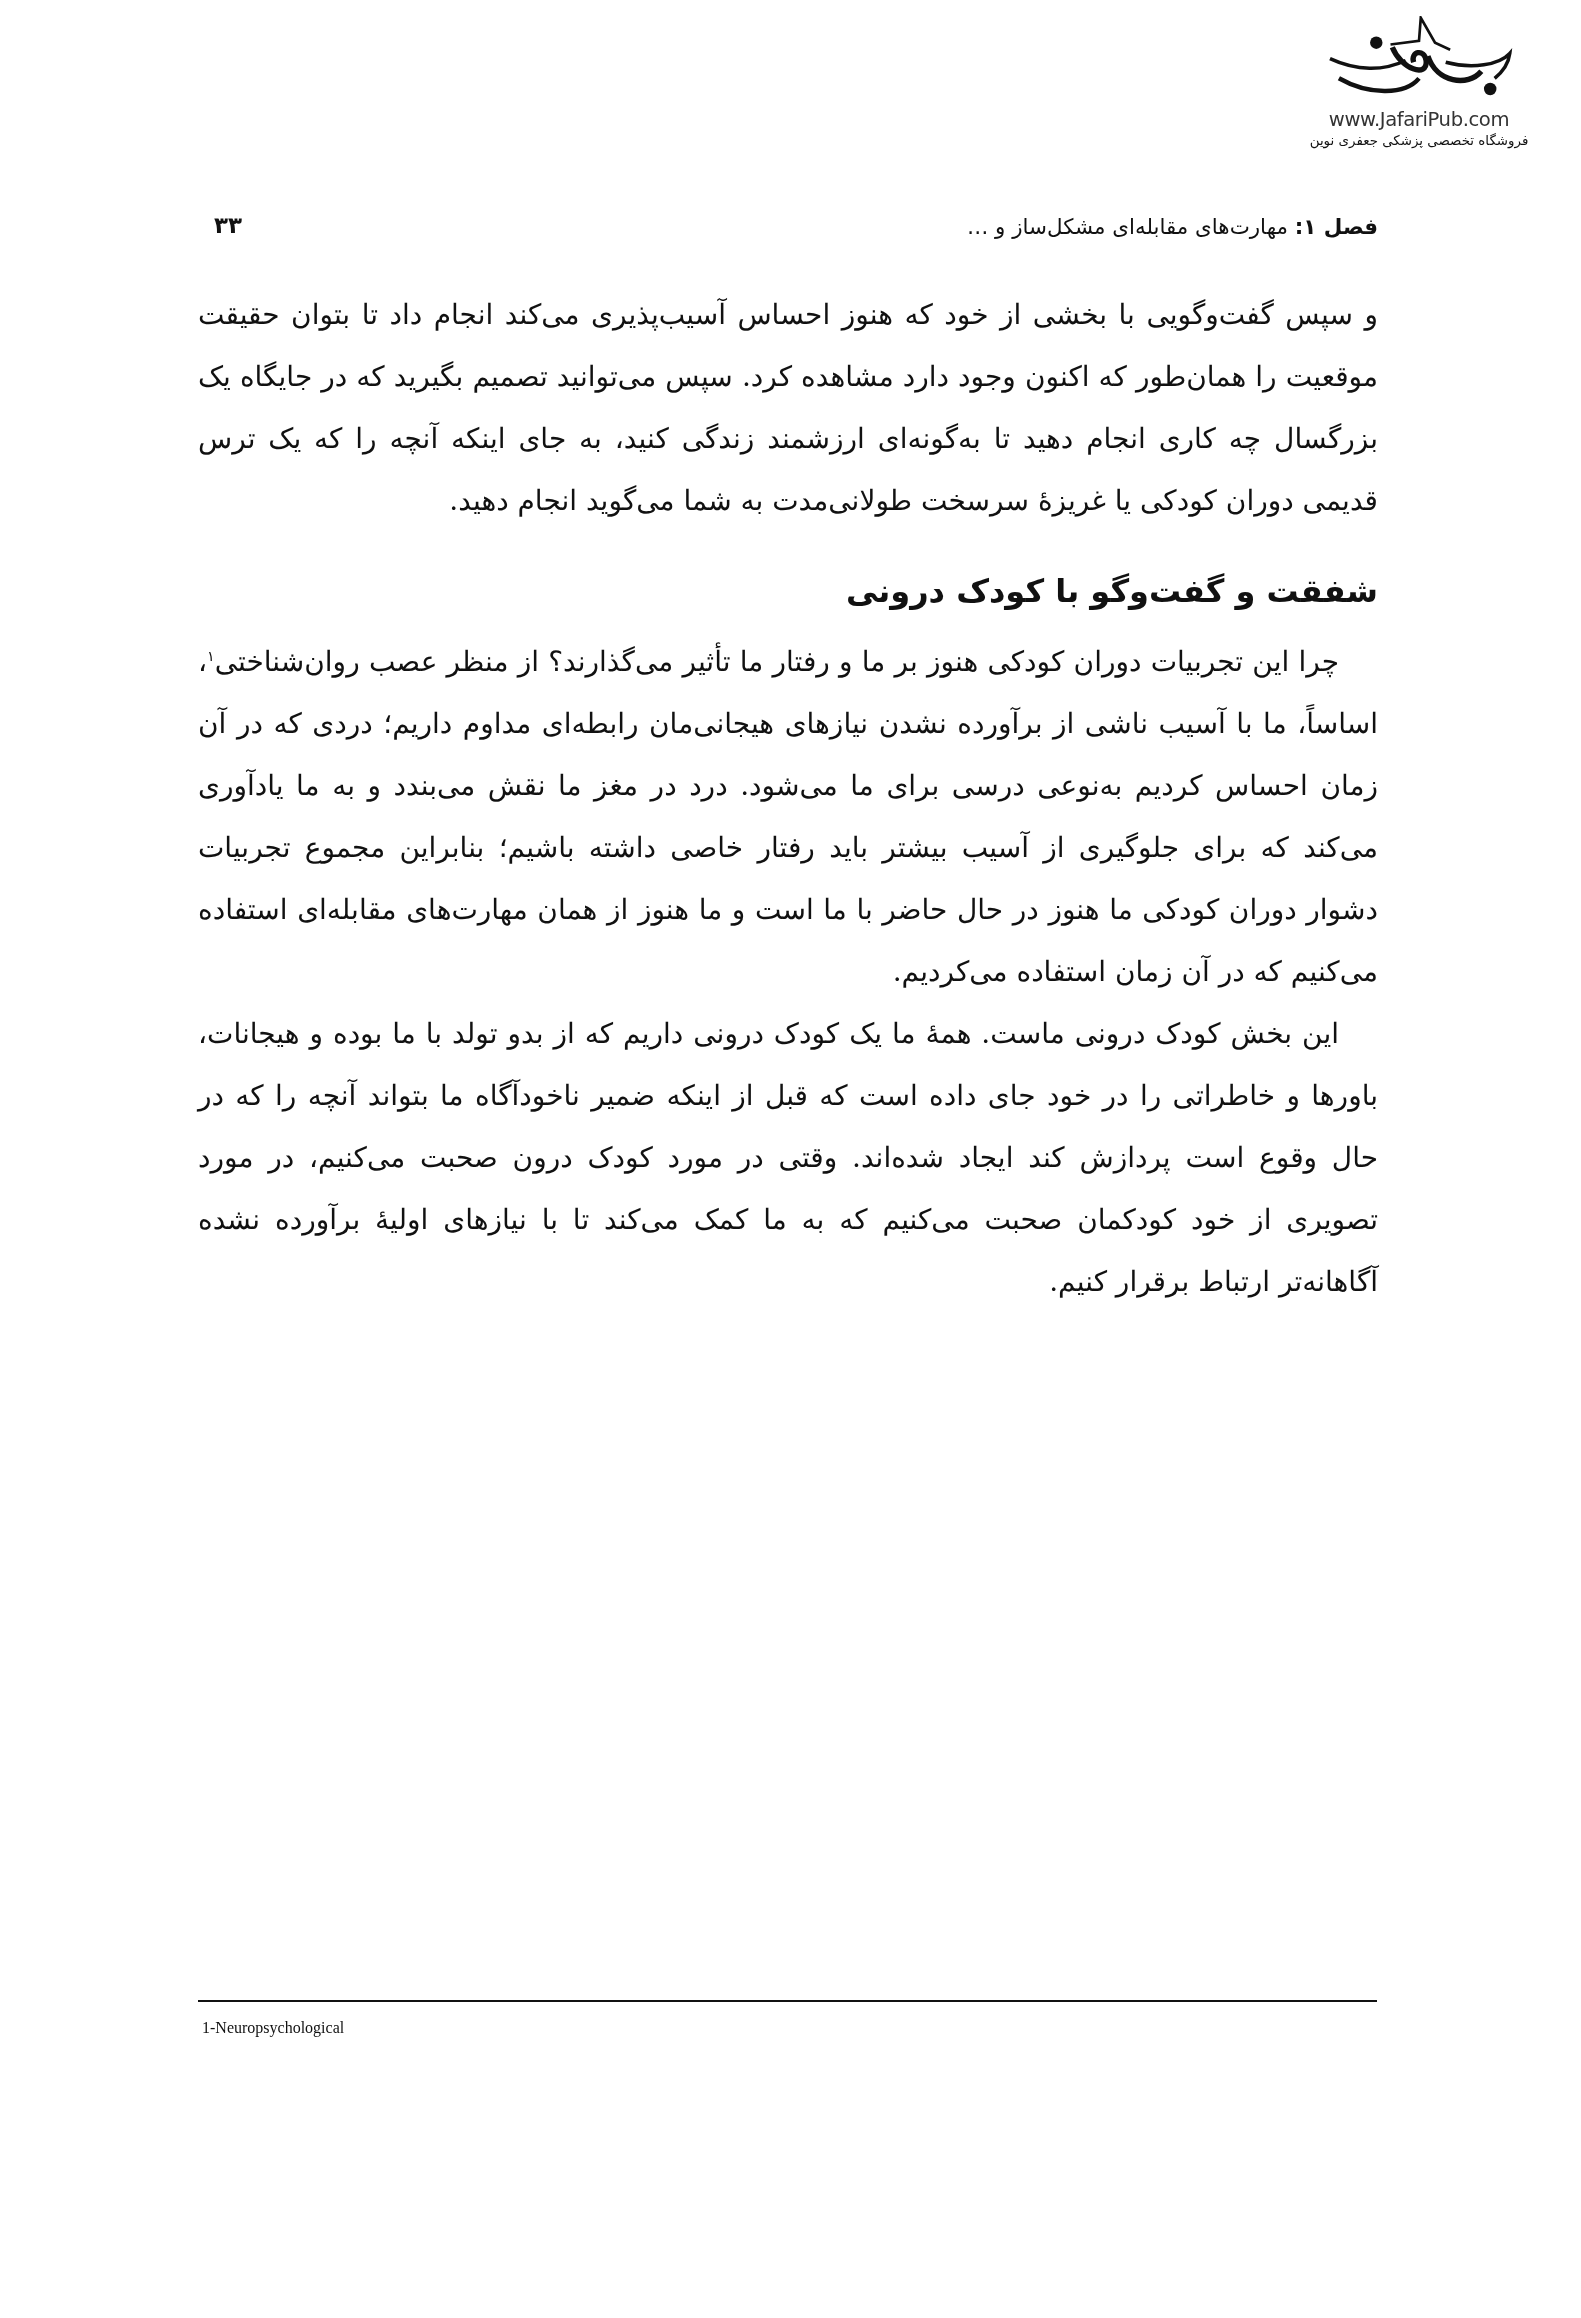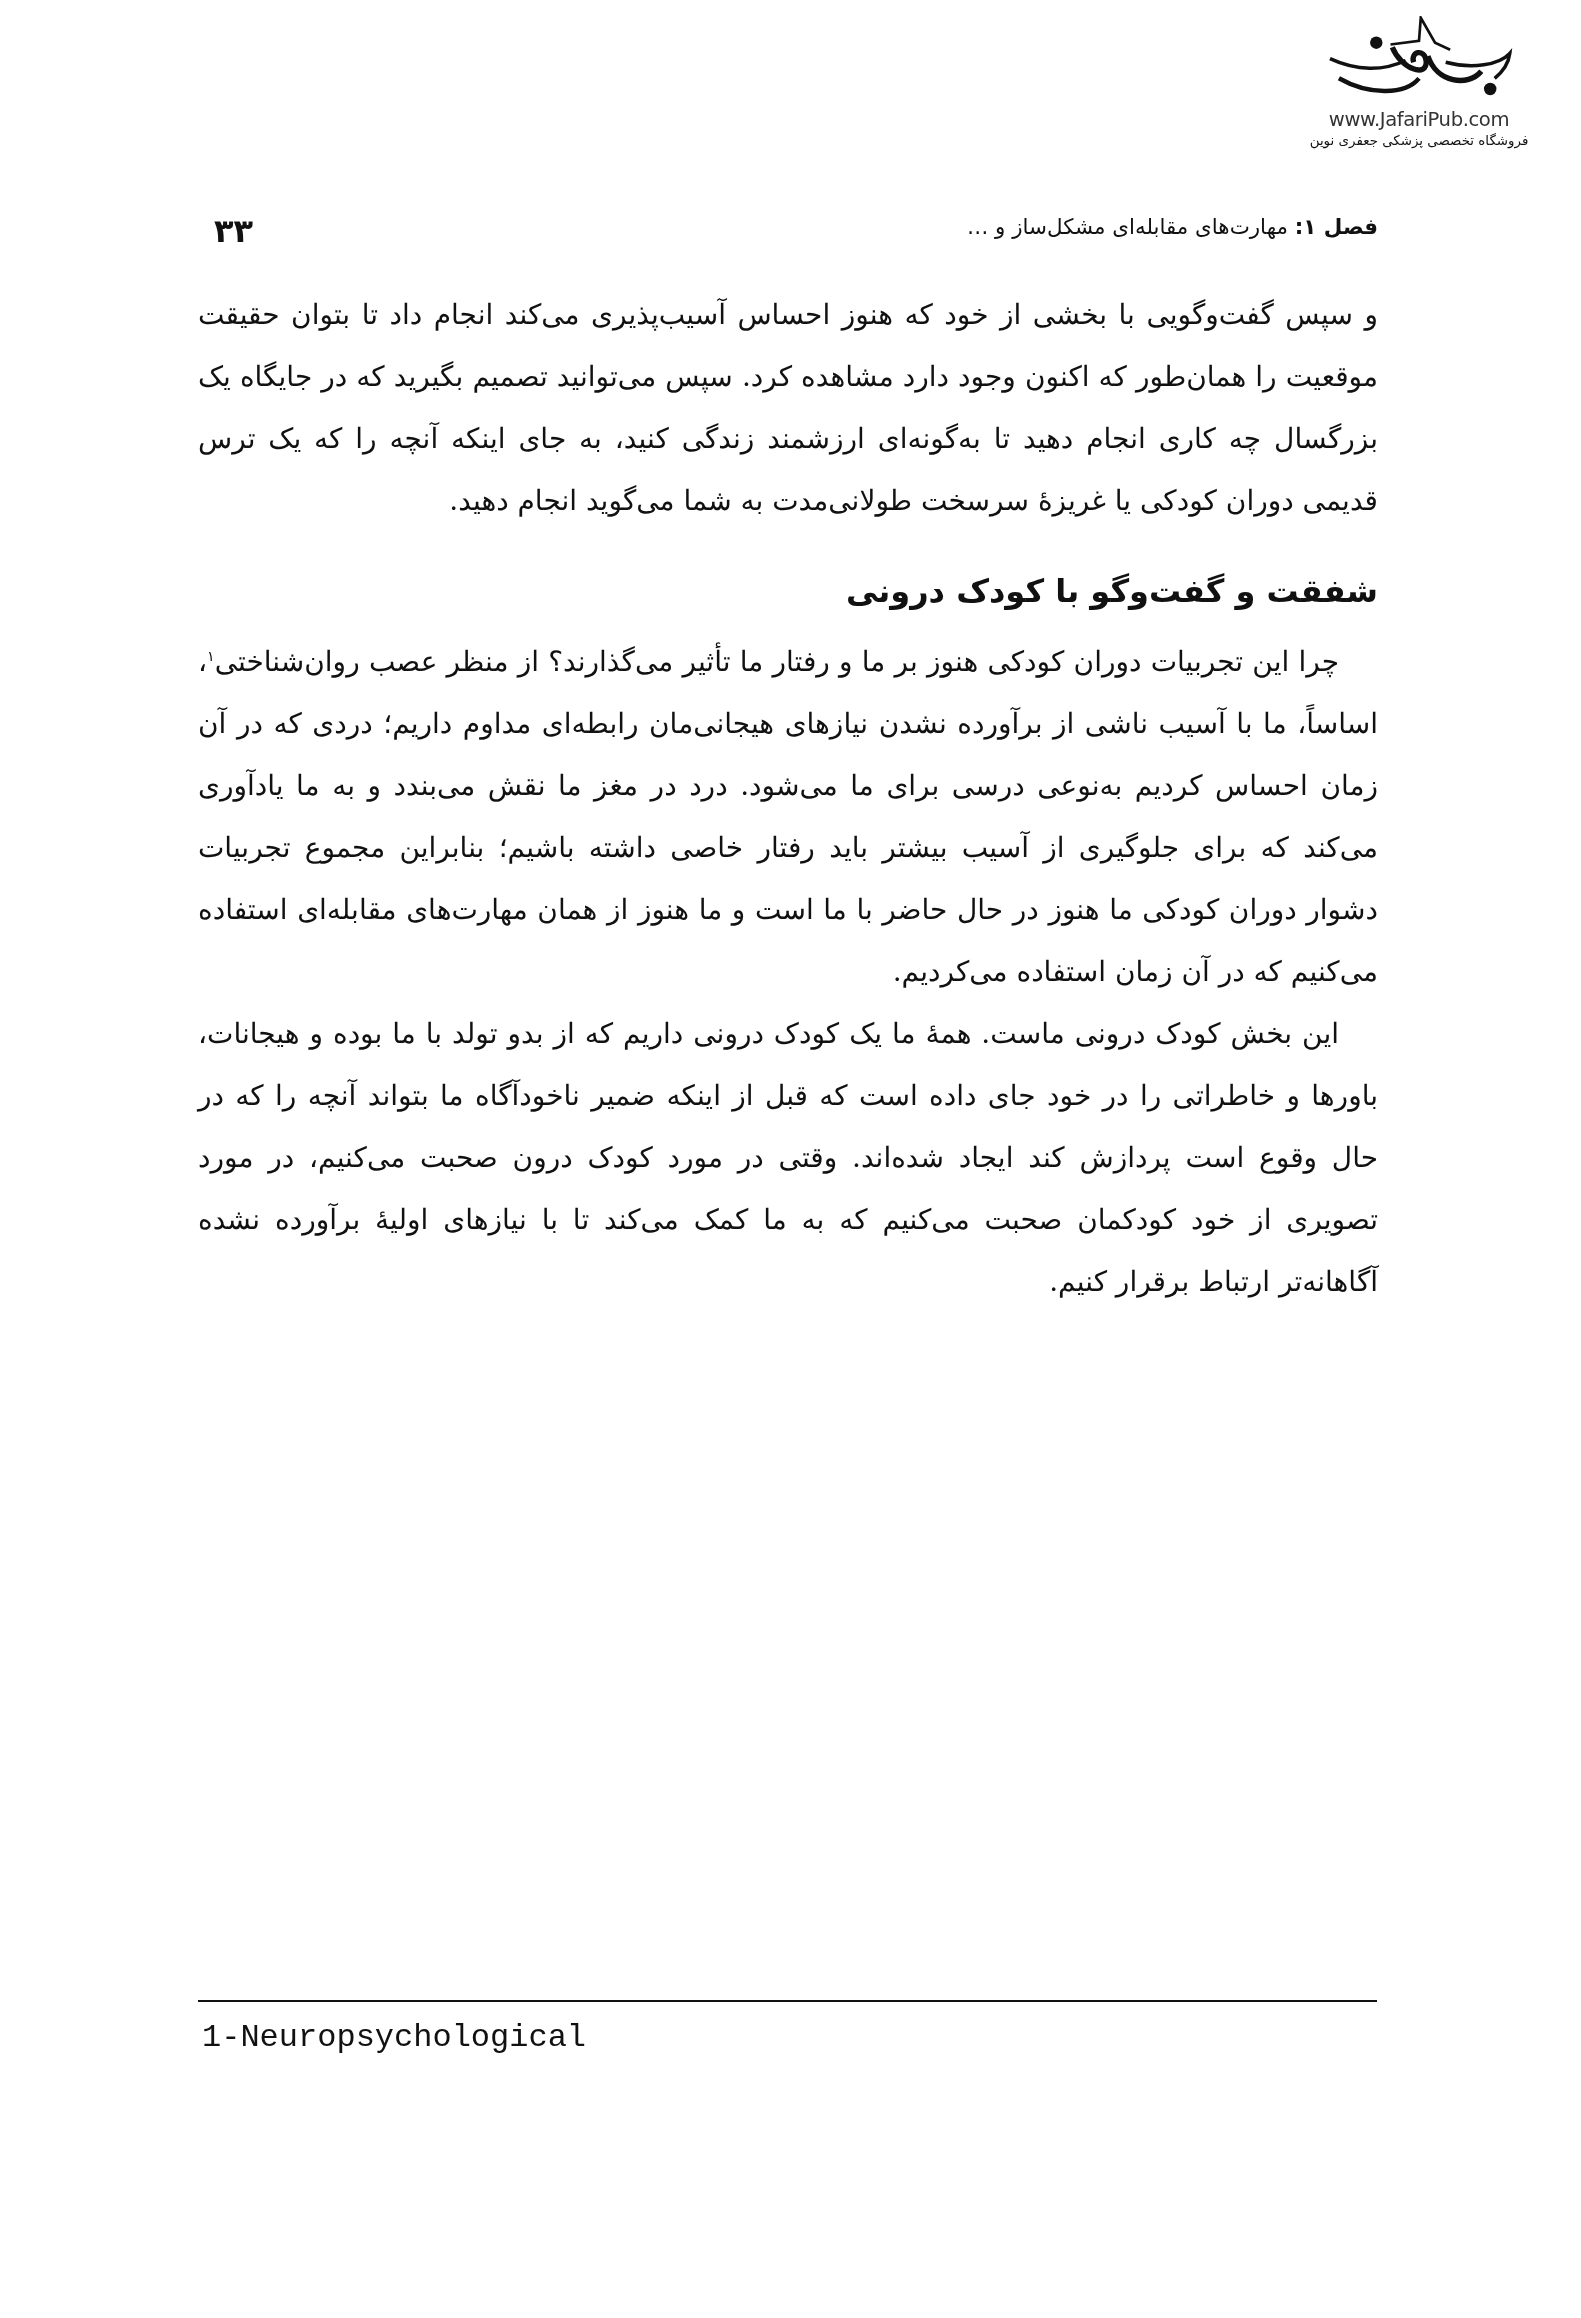--- a/index.html
+++ b/index.html
@@ -8,34 +8,34 @@
   .logo-block { position: absolute; left: 1285px; top: 16px; width: 268px; height: 152px; text-align: center; }
   .logo-mark { width: 196px; height: 89px; margin: 0 auto; display: block; }
   .logo-url { font-family: "DejaVu Sans", "Liberation Sans", sans-serif; font-size: 19.6px; color: #333; margin-top: 3px; letter-spacing: -0.4px; }
   .logo-tag { font-family: "DejaVu Sans", "Liberation Sans", sans-serif; font-size: 13.4px; color: #111; direction: rtl; margin-top: 2px; }
 
   .running-head { position: absolute; top: 214px; left: 198px; right: 203px; height: 36px;
                   direction: rtl; font-family: "DejaVu Sans", "Liberation Sans", sans-serif; font-weight: bold; }
   .rh-title { position: absolute; right: 0; top: 0; font-size: 21.4px; white-space: nowrap; }
   .rh-title .rh-chapter { font-weight: bold; }
   .rh-title .rh-sub { font-weight: normal; text-align: right; }
-  .rh-page { position: absolute; left: 16px; top: -1.8px; font-size: 32px; }
+  .rh-page { position: absolute; left: 16px; top: -1.8px; font-size: 23px; }
 
   .page-body { position: absolute; left: 198px; right: 203px; top: 284px; direction: rtl;
                font-family: "DejaVu Serif", "Liberation Serif", serif; font-size: 28px; line-height: 62px;
                text-align: justify; text-align-last: right; }
   .para { margin: 0; }
   .para.indent { text-indent: 39px; }
   .section-heading { font-family: "DejaVu Sans", "Liberation Sans", sans-serif; font-weight: bold;
                      font-size: 32px; line-height: 54px; margin: 32px 0 12.5px 0; }
   sup.fnref { font-size: 14.3px; line-height: 0; vertical-align: super; }
 
   .footnote-rule { position: absolute; left: 198px; width: 1179px; top: 2000px; height: 0; border-top: 2.7px solid #111; }
-  .footnote { position: absolute; left: 202px; top: 2019px; font-family: Liberation Mono, monospace;
-              font-size: 32px; direction: ltr; }
+  .footnote { position: absolute; left: 202px; top: 2019px; font-family: Liberation Serif, serif;
+              font-size: 16px; direction: ltr; }
 </style>
 </head>
 <body>
 
 <div class="logo-block">
   <svg class="logo-mark" viewBox="0 0 220 100">
     <path d="M10 48 C40 62, 70 62, 95 50" stroke="#111" stroke-width="4" fill="none"></path>
     <path d="M20 70 C55 90, 95 88, 110 70" stroke="#111" stroke-width="5" fill="none"></path>
     <circle cx="62" cy="30" r="7" fill="#111"></circle>
     <path d="M80 35 C90 60, 120 70, 118 50 C116 36, 100 40, 104 52" stroke="#111" stroke-width="6" fill="none"></path>

